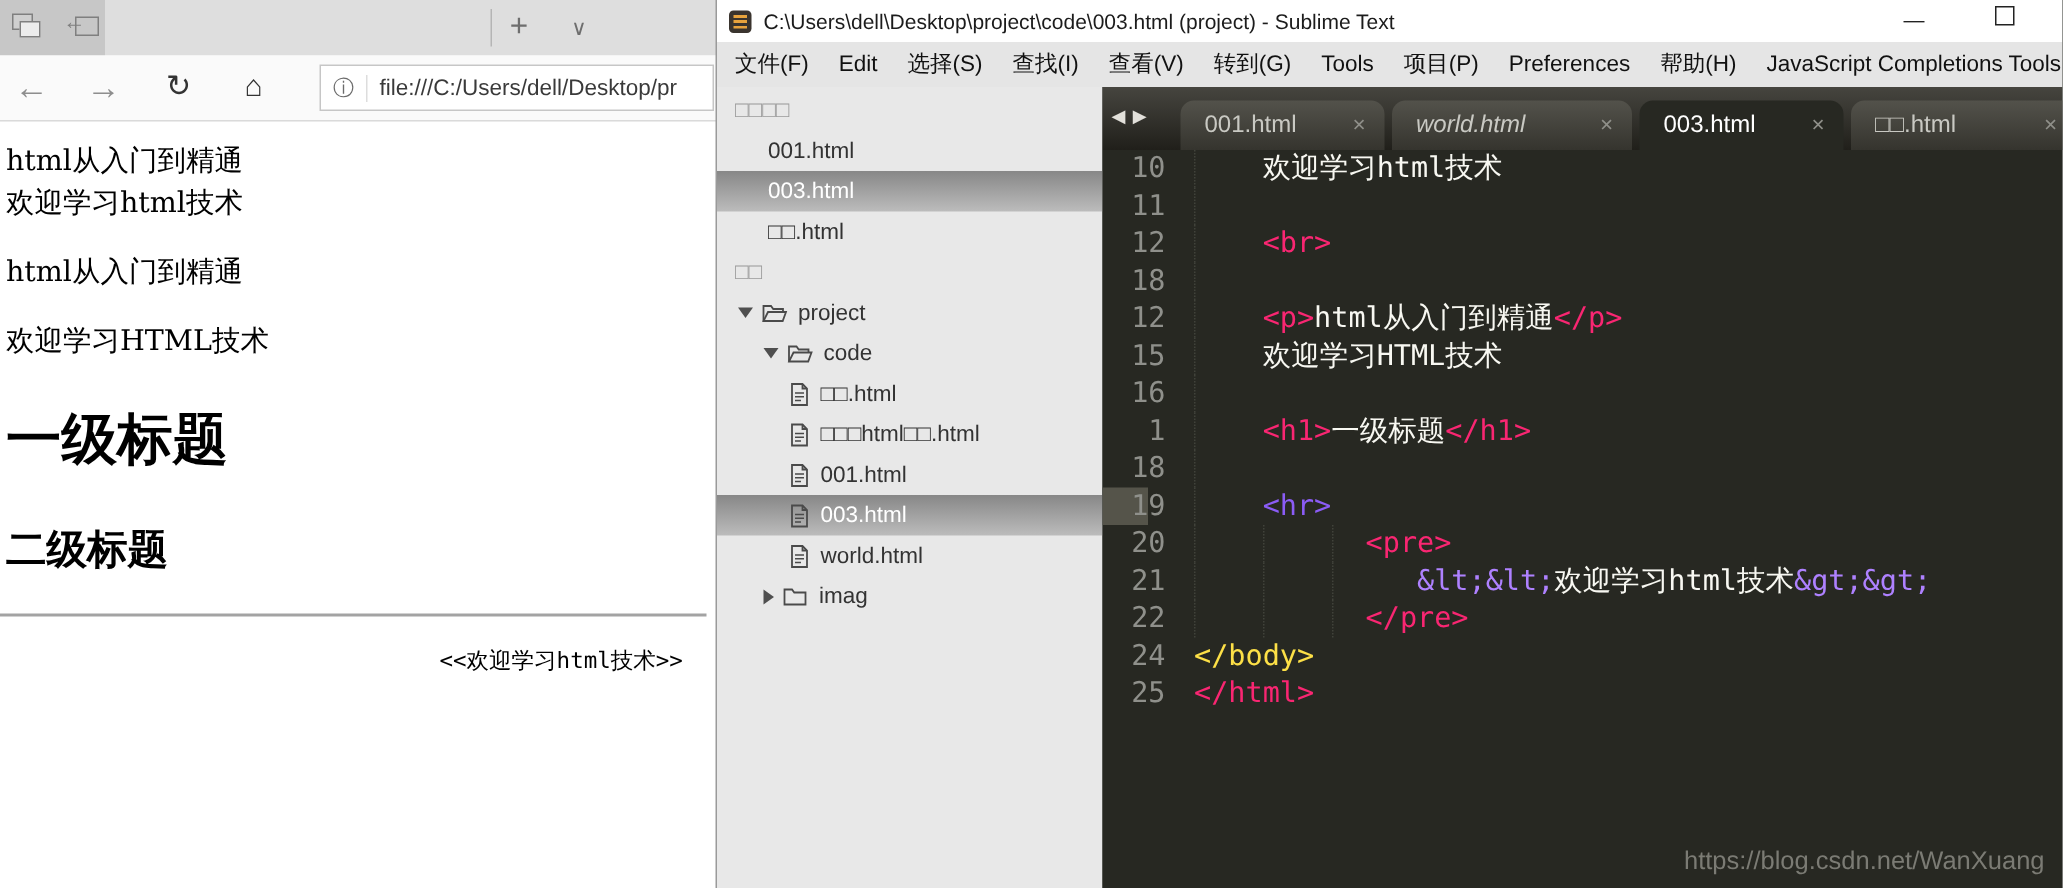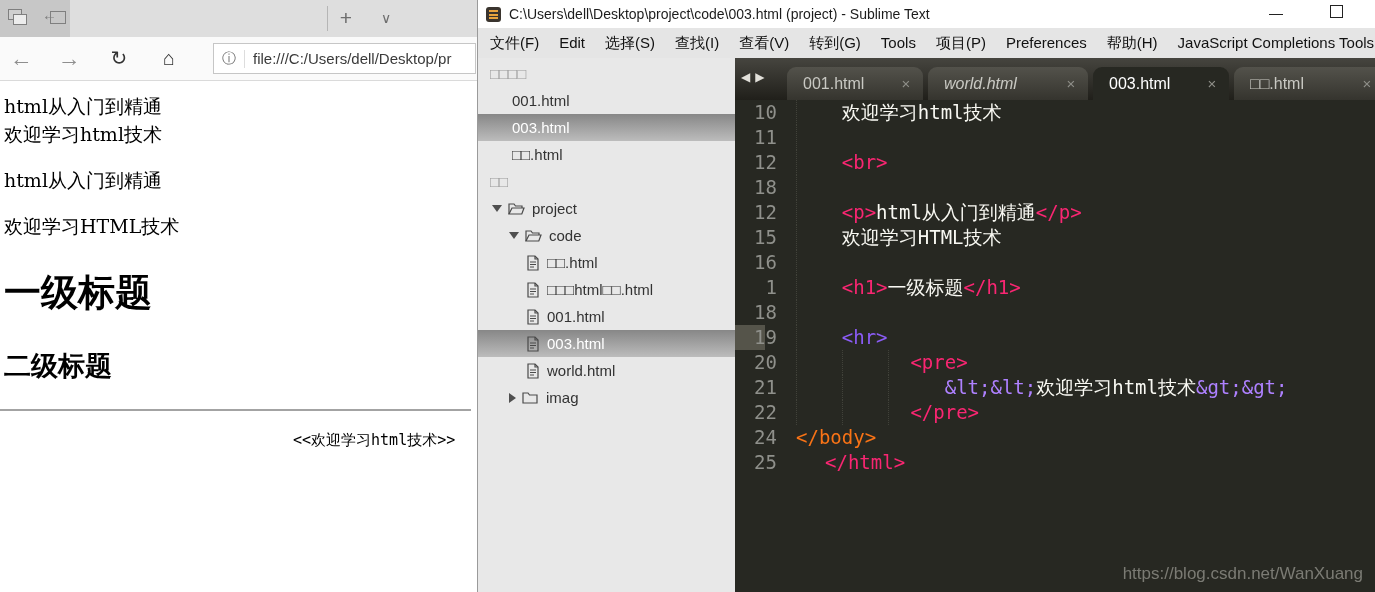--- a/index.html
+++ b/index.html
@@ -235,18 +235,18 @@
         <div class="crow"><span class="guide" style="left: calc(0ch + 61px);"></span><div class="gut">18</div><div class="cline" style="padding-left: calc(0ch + 4px);"></div></div>
         <div class="crow"><span class="guide" style="left: calc(0ch + 61px);"></span><div class="gut">12</div><div class="cline" style="padding-left: calc(4ch + 4px);"><span style="color: rgb(249, 38, 114);">&lt;p&gt;</span><span style="color: rgb(248, 248, 242);">html从入门到精通</span><span style="color: rgb(249, 38, 114);">&lt;/p&gt;</span></div></div>
         <div class="crow"><span class="guide" style="left: calc(0ch + 61px);"></span><div class="gut">15</div><div class="cline" style="padding-left: calc(4ch + 4px);"><span style="color: rgb(248, 248, 242);">欢迎学习HTML技术</span></div></div>
         <div class="crow"><span class="guide" style="left: calc(0ch + 61px);"></span><div class="gut">16</div><div class="cline" style="padding-left: calc(0ch + 4px);"></div></div>
         <div class="crow"><span class="guide" style="left: calc(0ch + 61px);"></span><div class="gut">1</div><div class="cline" style="padding-left: calc(4ch + 4px);"><span style="color: rgb(249, 38, 114);">&lt;h1&gt;</span><span style="color: rgb(248, 248, 242);">一级标题</span><span style="color: rgb(249, 38, 114);">&lt;/h1&gt;</span></div></div>
         <div class="crow"><span class="guide" style="left: calc(0ch + 61px);"></span><div class="gut">18</div></div>
         <div class="crow"><span class="guide" style="left: calc(0ch + 61px);"></span><div class="gut cur">19</div><div class="cline" style="padding-left: calc(4ch + 4px);"><span style="color: #8b5cf6;">&lt;hr&gt;</span></div></div>
         <div class="crow"><span class="guide" style="left: calc(0ch + 61px);"></span><span class="guide" style="left: calc(4ch + 61px);"></span><span class="guide" style="left: calc(8ch + 61px);"></span><div class="gut">20</div><div class="cline" style="padding-left: calc(10ch + 4px);"><span style="color: rgb(249, 38, 114);">&lt;pre&gt;</span></div></div>
         <div class="crow"><span class="guide" style="left: calc(0ch + 61px);"></span><span class="guide" style="left: calc(4ch + 61px);"></span><span class="guide" style="left: calc(8ch + 61px);"></span><div class="gut">21</div><div class="cline" style="padding-left: calc(13ch + 4px);"><span style="color: rgb(174, 129, 255);">&amp;lt;&amp;lt;</span><span style="color: rgb(248, 248, 242);">欢迎学习html技术</span><span style="color: rgb(174, 129, 255);">&amp;gt;&amp;gt;</span></div></div>
         <div class="crow"><span class="guide" style="left: calc(0ch + 61px);"></span><span class="guide" style="left: calc(4ch + 61px);"></span><span class="guide" style="left: calc(8ch + 61px);"></span><div class="gut">22</div><div class="cline" style="padding-left: calc(10ch + 4px);"><span style="color: rgb(249, 38, 114);">&lt;/pre&gt;</span></div></div>
-        <div class="crow"><div class="gut">24</div><div class="cline" style="padding-left: calc(0ch + 4px);"><span style="color: #f97316;">&lt;/body&gt;</span></div></div>
-        <div class="crow"><div class="gut">25</div><div class="cline" style="padding-left: calc(0ch + 4px); margin-left: 29px;"><span style="color: rgb(249, 38, 114);">&lt;/html&gt;</span></div></div>
+        <div class="crow"><div class="gut">24</div><div class="cline" style="padding-left: calc(0ch + 4px);"><span style="color: #fde047;">&lt;/body&gt;</span></div></div>
+        <div class="crow"><div class="gut">25</div><div class="cline" style="padding-left: calc(0ch + 4px);"><span style="color: rgb(249, 38, 114);">&lt;/html&gt;</span></div></div>
       </div>
     <div class="watermark">https://blog.csdn.net/WanXuang</div>
   </div>
 </div>
 
 </body></html>

